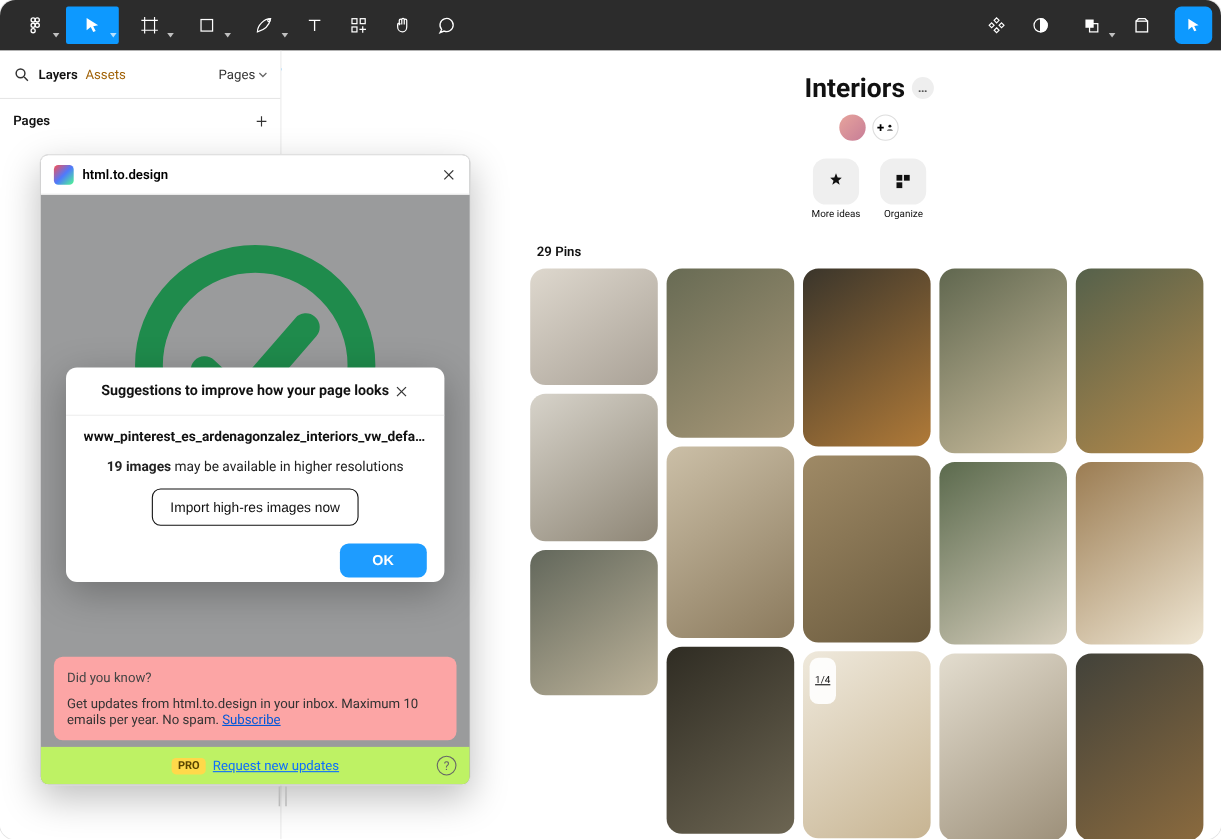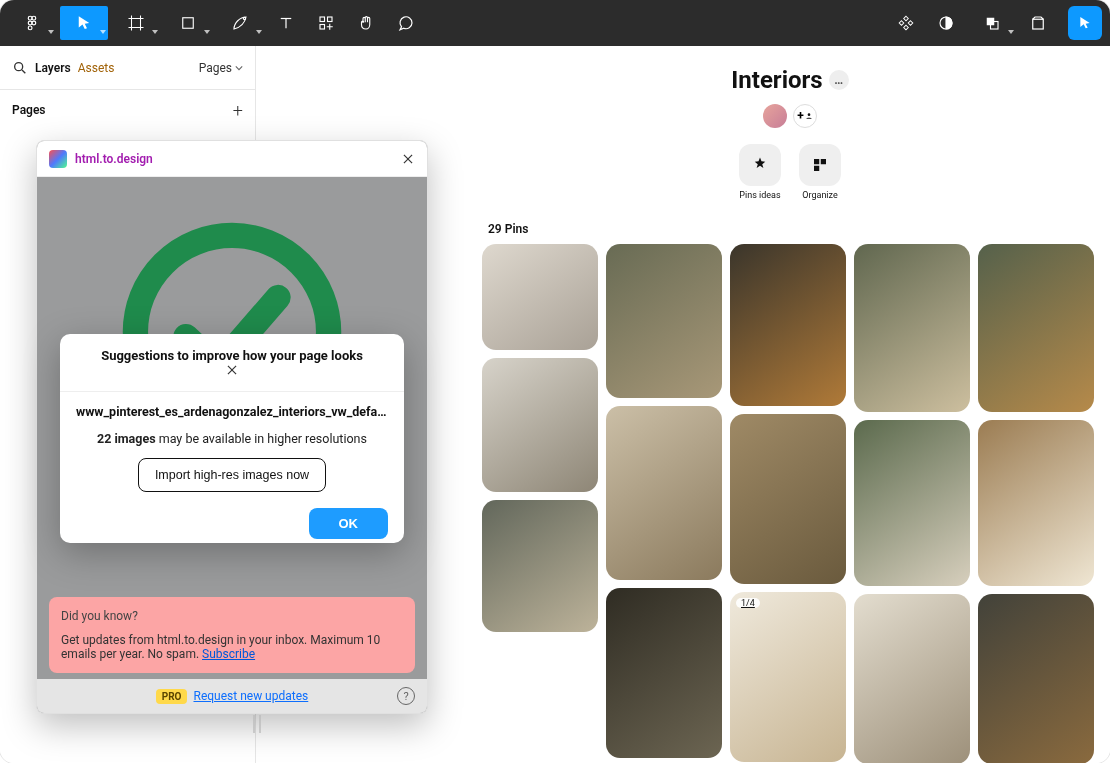--- a/index.html
+++ b/index.html
@@ -144,21 +144,21 @@
   }
 
   .masonry {
     display: flex; gap: 8px;
   }
   .mcol { width: 116px; display: flex; flex-direction: column; gap: 8px; }
   .pin { width: 100%; border-radius: 14px; position: relative; overflow: hidden; }
   .pin .badge {
     position: absolute; top: 6px; left: 6px;
     background: rgba(255,255,255,.9); color: #111;
-    font-size: 9px; padding: 0 5px; border-radius: 8px; text-decoration: underline;
+    font-size: 9px; padding: 16px 5px; border-radius: 8px; text-decoration: underline;
   }
 
   
   .plugin {
     position: absolute; top: 140px; left: 36px;
     width: 392px; height: 574px;
     background: #9a9b9c;
     border-radius: 8px;
     box-shadow: 0 12px 34px rgba(0,0,0,.25);
     border: 1px solid #e0e0e0;
@@ -167,21 +167,21 @@
   .plugin-header {
     height: 36px; background: #fff;
     display: flex; align-items: center; padding: 0 12px;
     border-bottom: 1px solid #eee;
     gap: 8px;
   }
   .plugin-icon {
     width: 18px; height: 18px; border-radius: 4px;
     background: linear-gradient(135deg,#fd4f4f,#4f79fd,#4ffd8e);
   }
-  .plugin-title { font-size: 12px; font-weight: 600; color: #a21caf; flex: 1; }
+  .plugin-title { font-size: 12px; font-weight: 600; color: #000000; flex: 1; }
   .plugin-close { width: 14px; height: 14px; cursor: pointer; color: #333; }
 
   .big-check {
     margin: 40px auto 0 auto;
     width: 230px; height: 230px;
   }
   .big-check svg { width: 100%; height: 100%; }
 
   .plugin-text {
     text-align: center; color: #111; font-size: 13px; margin-top: 10px;
@@ -195,21 +195,21 @@
     padding: 12px 12px;
     font-size: 12px; color: #333;
   }
   .did-you-know .dyk-h { font-size: 12px; color: #444; margin-bottom: 10px; }
   .did-you-know a { color: #0057d9; text-decoration: underline; }
 
   .plugin-footer {
     position: absolute; left: 0; right: 0; bottom: 0;
     height: 34px; display: flex; align-items: center; justify-content: center;
     gap: 6px; font-size: 12px;
-    background: #e5e5e5;
+    background: #bef264;
   }
   .pro-badge {
     background: #ffd94a; color: #5b4500; font-size: 10px; font-weight: 700;
     padding: 2px 6px; border-radius: 4px;
   }
   .req-link { color: #0d6efd; }
   .help-ic {
     position: absolute; right: 12px; bottom: 8px;
     width: 18px; height: 18px; border: 1.5px solid #666; border-radius: 50%;
     display: flex; align-items: center; justify-content: center;
@@ -219,21 +219,21 @@
   
   .modal {
     position: absolute; top: 334px; left: 60px;
     width: 344px;
     background: #fff; border-radius: 10px;
     box-shadow: 0 10px 36px rgba(0,0,0,.28);
     overflow: hidden;
   }
   .modal-head {
     display: flex; align-items: center; justify-content: space-between;
-    padding: 14px 32px; border-bottom: 1px solid #eee; flex-direction: column;
+    padding: 14px 32px; border-bottom: 1px solid #eee;
   }
   .modal-head h3 { font-size: 13px; font-weight: 700; color: #111; }
   .modal-body { padding: 12px 16px 16px 16px; }
   .modal-url {
     font-size: 12.5px; font-weight: 700; color: #111;
     white-space: nowrap; overflow: hidden; text-overflow: ellipsis;
     margin-bottom: 12px;
   }
   .modal-line { font-size: 12.5px; color: #222; margin-bottom: 12px; text-align: center; }
   .modal-line b { font-weight: 700; }
@@ -401,21 +401,21 @@
           </svg>
       </div>
     </div>
     <div class="board-actions">
       <div class="ba">
         <div class="ba-btn">
           <svg viewBox="0 0 24 24" fill="#111">
               <path d="M12 2l2 5 5 .5-4 3.5 1.5 5L12 13l-4.5 3 1.5-5-4-3.5 5-.5z"></path>
             </svg>
         </div>
-        <span>Pins ideas</span>
+        <span>More ideas</span>
       </div>
       <div class="ba">
         <div class="ba-btn">
           <svg viewBox="0 0 24 24" fill="#111">
               <rect x="4" y="4" width="7" height="7"></rect>
               <rect x="13" y="4" width="7" height="7"></rect>
               <rect x="4" y="13" width="7" height="7"></rect>
             </svg>
         </div>
         <span>Organize</span>
@@ -488,21 +488,21 @@
   <div class="modal-head">
     <h3>Suggestions to improve how your page looks</h3>
     <svg class="plugin-close" viewBox="0 0 24 24" fill="none" stroke="#333" stroke-width="2">
         <line x1="5" y1="5" x2="19" y2="19"></line>
         <line x1="19" y1="5" x2="5" y2="19"></line>
       </svg>
   </div>
   <div class="modal-body">
     <div class="modal-url">www_pinterest_es_ardenagonzalez_interiors_vw_default.h…</div>
     <div class="modal-line">
-      <b>22 images</b><span> may be available in higher resolutions</span>
+      <b>19 images</b><span> may be available in higher resolutions</span>
     </div>
     <button class="outline-btn">Import high-res images now</button>
   </div>
   <div class="modal-foot">
     <button class="ok-btn">OK</button>
   </div>
 </div>
 
 <div class="divider-handle">
   <svg width="14" height="22" viewBox="0 0 14 22" fill="none" stroke="#bbb" stroke-width="1.4">

